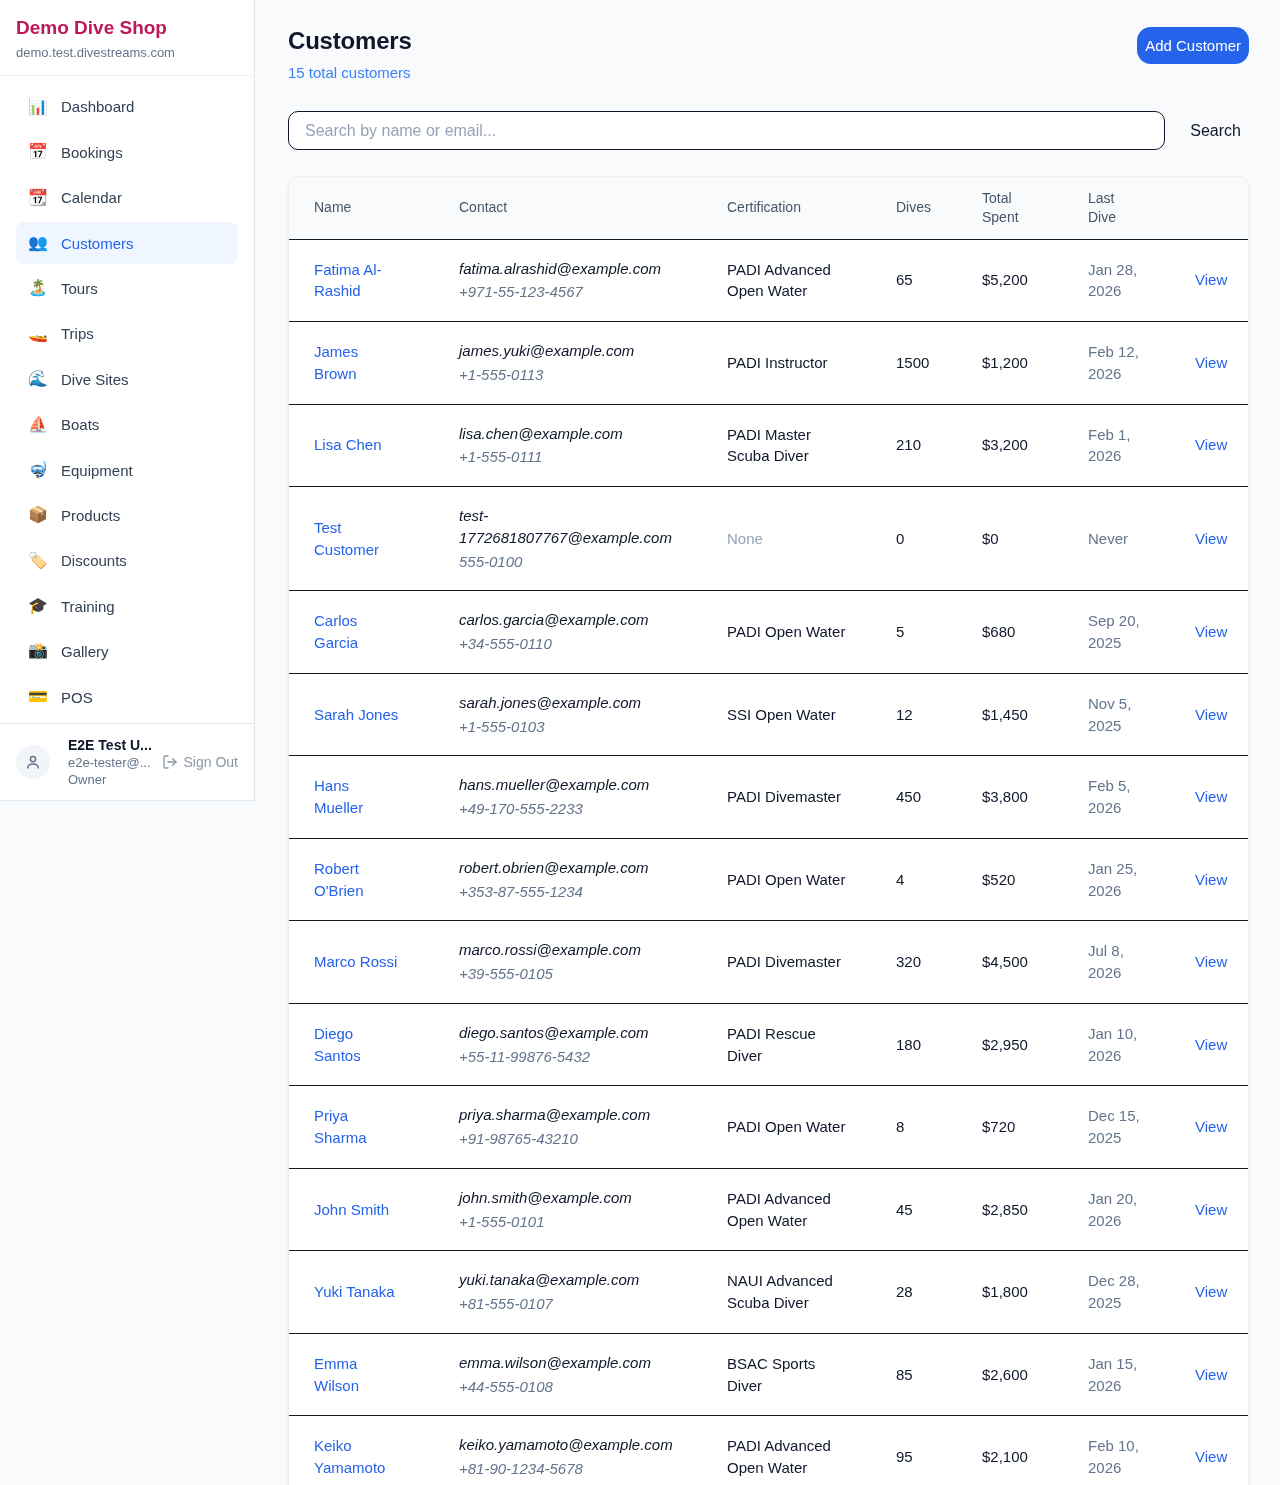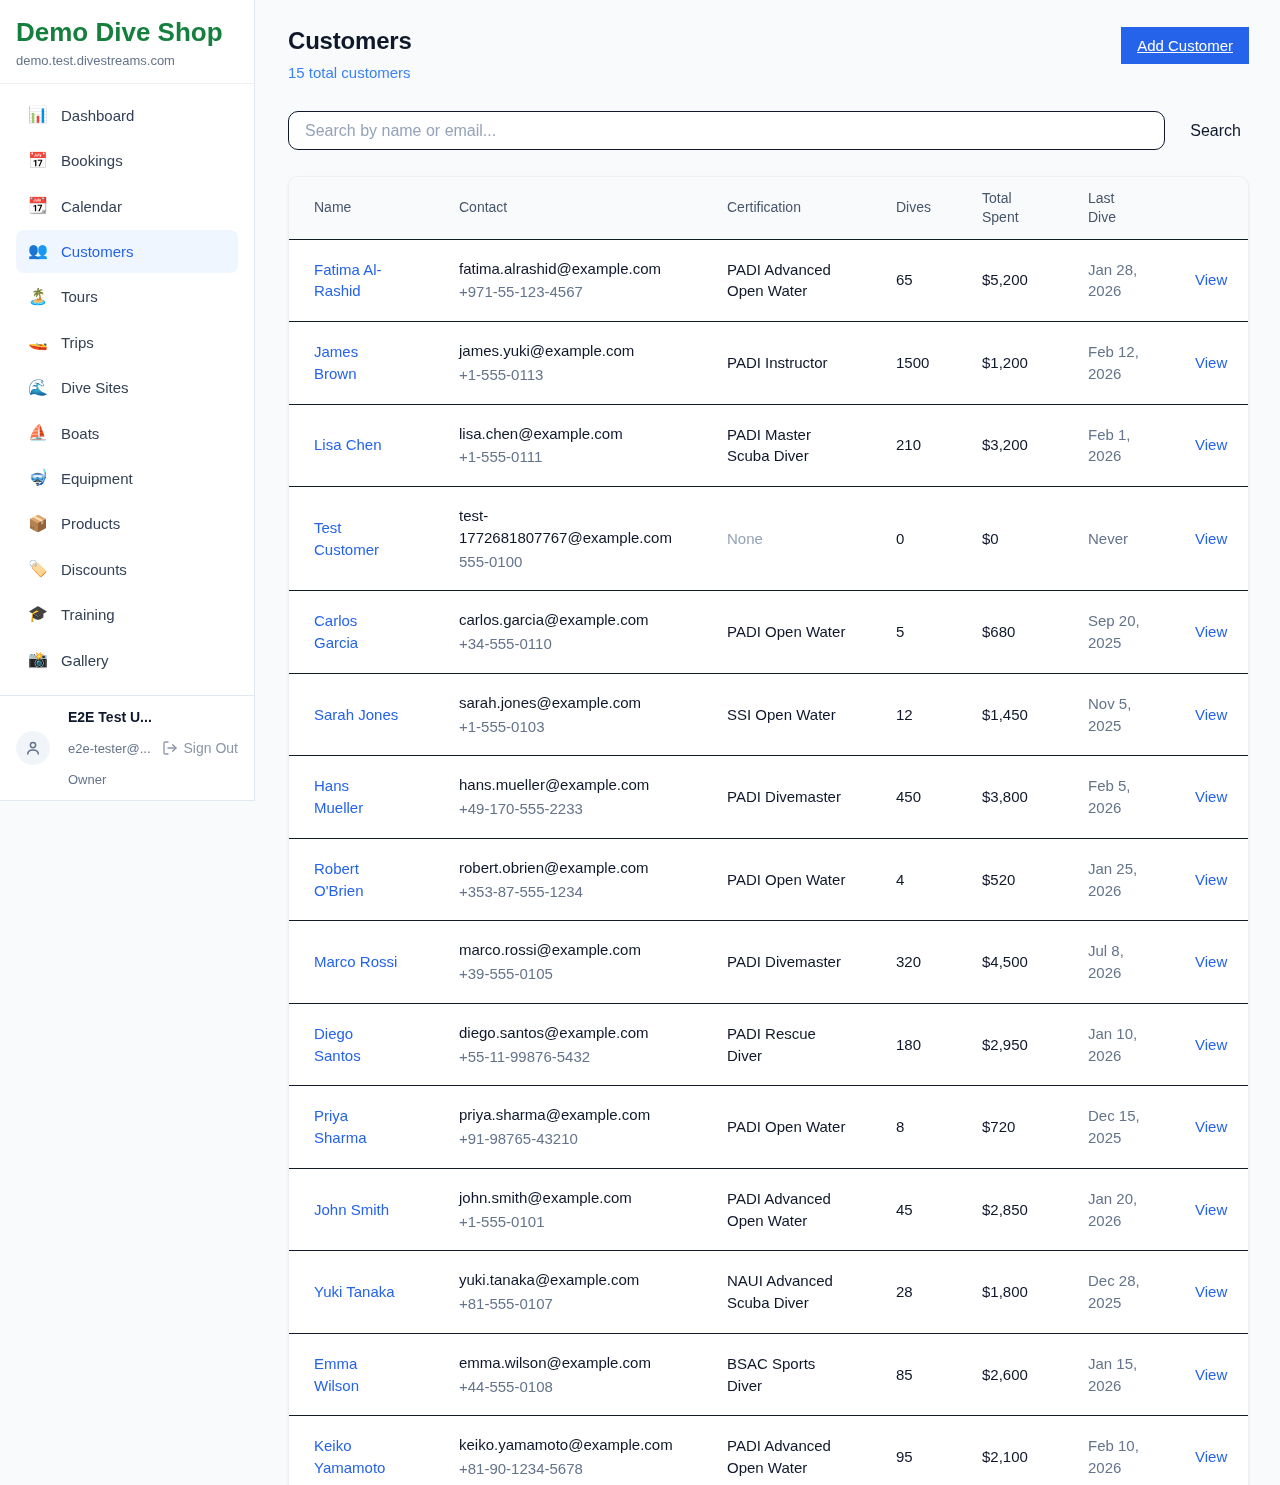--- a/index.html
+++ b/index.html
@@ -22,22 +22,22 @@
     height: 801px;
     background: #ffffff;
     border-right: 1px solid #e2e8f0;
     border-bottom: 1px solid #e2e8f0;
   }
   .sidebar-header {
     padding: 17px 16px 15px 16px;
     border-bottom: 1px solid #edf0f4;
   }
   .shop-name {
-    color: #15803d;
-    font-size: 26px;
+    color: #be185d;
+    font-size: 19px;
     font-weight: 700;
     line-height: 1.2;
     cursor: pointer;
   }
   .shop-domain {
     color: #64748b;
     font-size: 13px;
     margin-top: 5px;
   }
   .nav {
@@ -82,21 +82,21 @@
     width: 34px; height: 34px;
     border-radius: 50%;
     background: #f1f5f9;
     display: flex;
     align-items: center;
     justify-content: center;
     flex: none;
   }
   .user-info { min-width: 0; }
   .user-name { font-size: 14px; font-weight: 700; color: #0f172a; white-space: nowrap; }
-  .user-email, .user-role { font-size: 13px; color: #64748b; margin-top: 16px; white-space: nowrap; }
+  .user-email, .user-role { font-size: 13px; color: #64748b; margin-top: 2px; white-space: nowrap; }
   .signout {
     margin-left: auto;
     display: flex;
     align-items: center;
     gap: 6px;
     color: #8b97a7;
     font-size: 14px;
     background: none;
     border: none;
     cursor: pointer;
@@ -126,26 +126,25 @@
     color: #3b82f6;
     font-size: 15px;
     margin-top: 9px;
   }
   .add-btn {
     background: #2563eb;
     color: #ffffff;
     font-size: 15px;
     font-weight: 500;
     border: none;
-    border-radius: 0;
+    border-radius: 14px;
     height: 37px;
-    padding: 0 16px;
+    padding: 0 8px;
     cursor: pointer;
     font-family: inherit;
-    text-decoration: underline;
   }
   .search-row {
     display: flex;
     align-items: center;
     margin-top: 30px;
     gap: 25px;
     justify-content: center;
   }
   .search-input {
     flex: 1;
@@ -209,21 +208,21 @@
   th.h-last span  { max-width: 34px; }
   tbody td {
     padding: 18px 0 18px 25px;
     border-bottom: 1px solid #141c2a;
     vertical-align: middle;
     line-height: 1.45;
     color: #0f172a;
   }
   tbody tr:last-child td { border-bottom: none; }
   td.t-name { padding-right: 34px; }
-  td.t-contact { padding-right: 18px; }
+  td.t-contact { padding-right: 18px; font-style: italic; }
   td.t-cert { padding-right: 20px; }
   td.t-last { padding-right: 4px; color: #64748b; }
   td.t-view { padding-left: 32px; }
   .name-link {
     color: #2563eb;
     text-decoration: none;
     font-weight: 500;
     cursor: pointer;
   }
   .email { color: #0f172a; }

